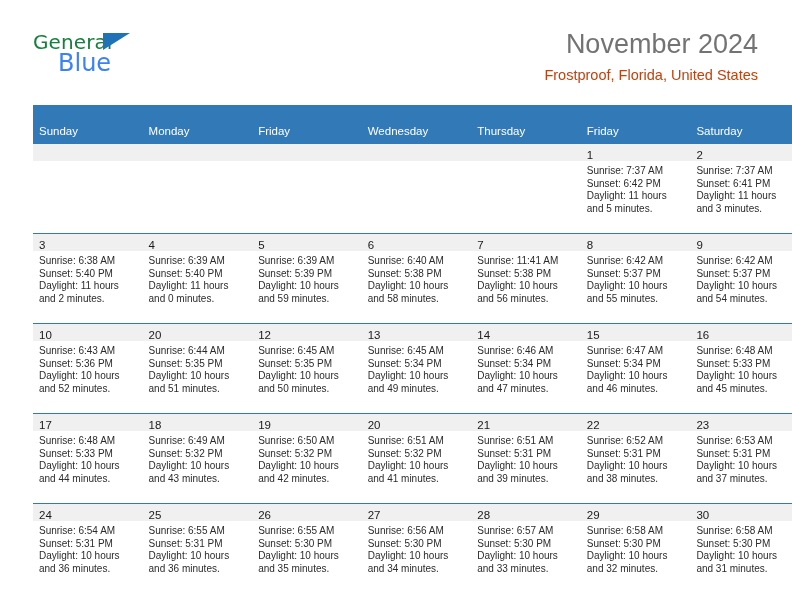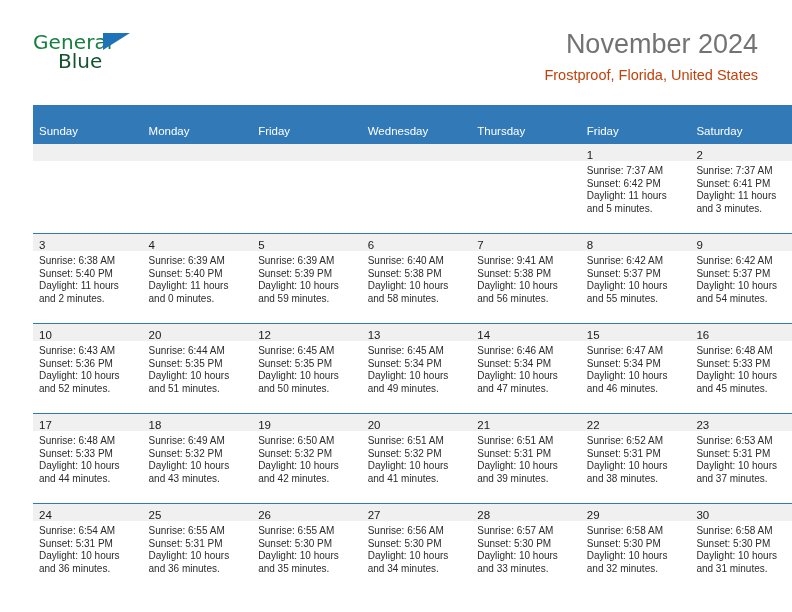--- a/index.html
+++ b/index.html
@@ -42,22 +42,22 @@
     top: 0;
     font-size: 20px;
     letter-spacing: .1px;
     color: #15803d;
     font-family: "DejaVu Sans", sans-serif;
   }
   .brand-blue {
     position: absolute;
     left: 25px;
     top: 19px;
-    font-size: 20px;
-    color: #14532d;
+    font-size: 24px;
+    color: #3b82f6;
     font-family: "DejaVu Sans", sans-serif;
   }
   .brand-tri {
     position: absolute;
     left: 70px;
     top: 3px;
     width: 0;
     height: 0;
     border-left: 27px solid #1f72b8;
     border-bottom: 17px solid transparent;
@@ -264,21 +264,21 @@
                 <div>Sunset: 5:38 PM</div>
                 <div>Daylight: 10 hours</div>
                 <div>and 58 minutes.</div>
               </div>
             </div>
           </td>
           <td>
             <div class="daycell">
               <div class="daynum-band"><span class="daynum">7</span></div>
               <div class="daybody">
-                <div>Sunrise: 9:41 AM</div>
+                <div>Sunrise: 11:41 AM</div>
                 <div>Sunset: 5:38 PM</div>
                 <div>Daylight: 10 hours</div>
                 <div>and 56 minutes.</div>
               </div>
             </div>
           </td>
           <td>
             <div class="daycell">
               <div class="daynum-band"><span class="daynum">8</span></div>
               <div class="daybody">

